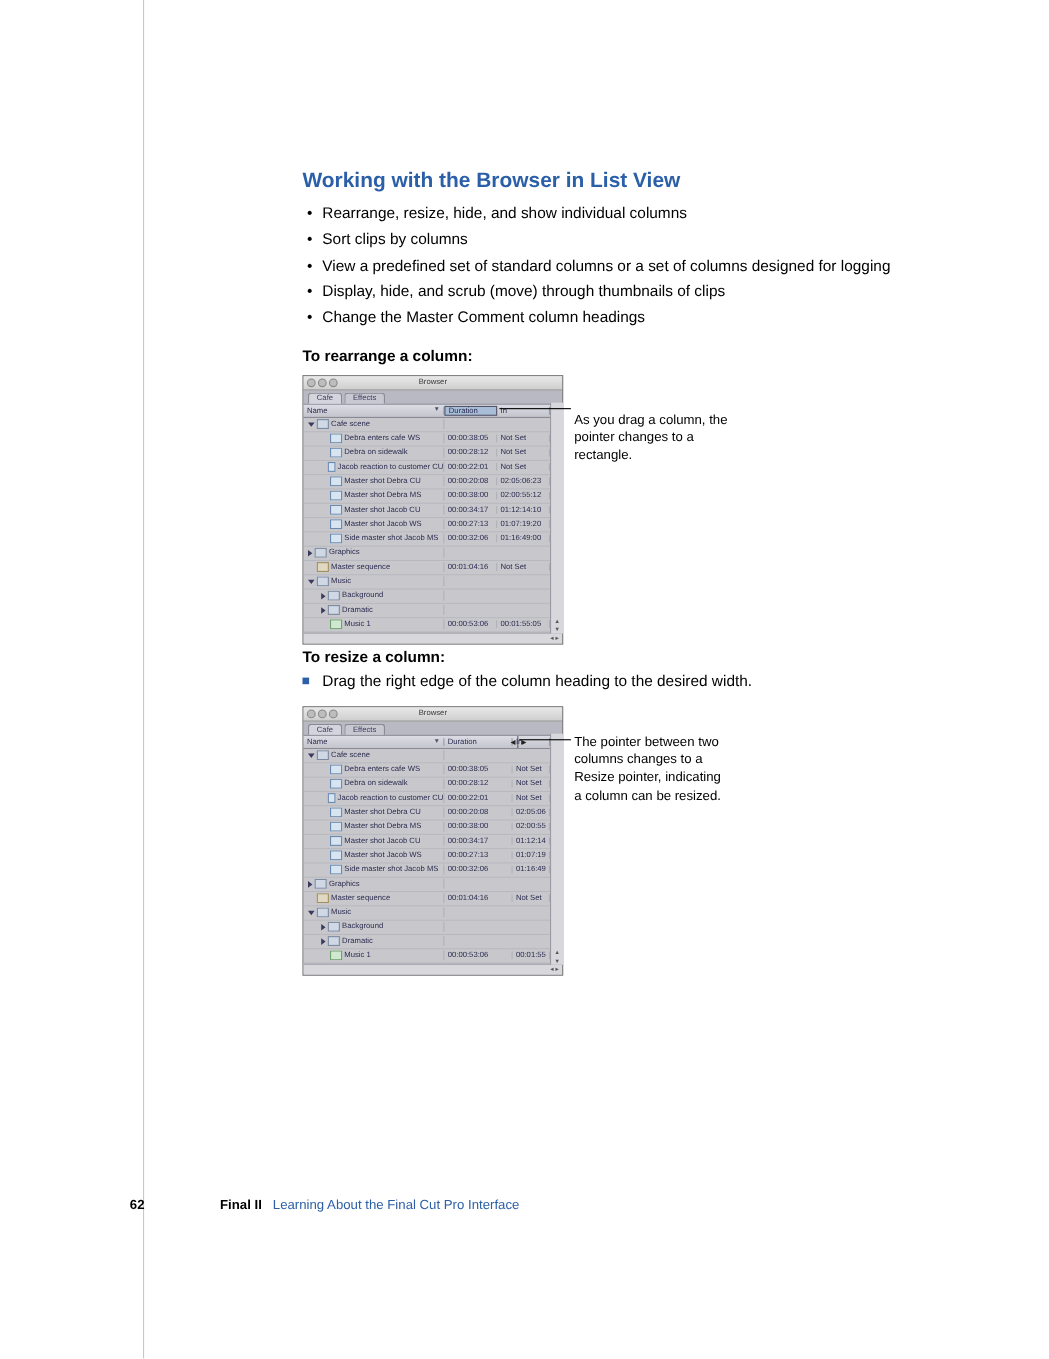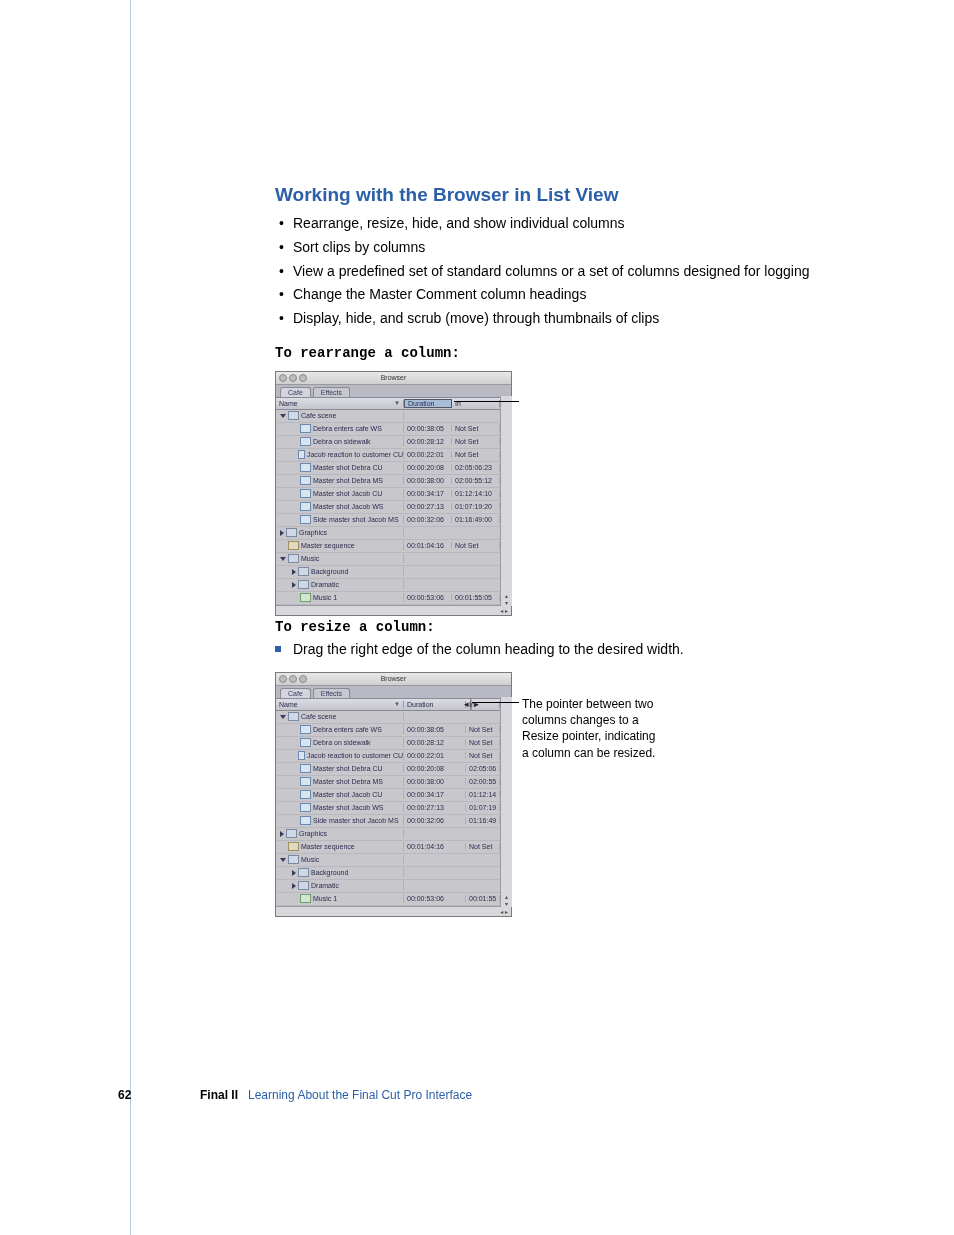--- a/index.html
+++ b/index.html
@@ -16,21 +16,21 @@
     position: absolute;
     left: 130px;
     top: 0;
     bottom: 0;
     width: 1px;
     background: #b8cce0;
   }
   .content {
     position: absolute;
     left: 275px;
-    top: 184px;
+    top: 154px;
     width: 590px;
   }
   h2.section-title {
     color: #2b5fa8;
     font-size: 19px;
     font-weight: 600;
     margin: 0 0 6px 0;
   }
   p.intro {
     font-size: 14px;
@@ -52,21 +52,20 @@
     content: "•";
     position: absolute;
     left: 4px;
     top: 0;
     font-size: 14px;
   }
   .subhead {
     font-weight: bold;
     font-size: 14px;
     margin: 10px 0 4px 0;
-    font-family: Liberation Mono, monospace;
   }
   .step {
     position: relative;
     padding-left: 18px;
     font-size: 14px;
     line-height: 1.5;
     margin-bottom: 12px;
   }
   .step::before {
     content: "";
@@ -267,22 +266,22 @@
 <div class="margin-line"></div>
 
 <div class="content">
 
   <h2 class="section-title">Working with the Browser in List View</h2>
 
   <ul class="bullets">
     <li>Rearrange, resize, hide, and show individual columns</li>
     <li>Sort clips by columns</li>
     <li>View a predefined set of standard columns or a set of columns designed for logging</li>
+    <li>Display, hide, and scrub (move) through thumbnails of clips</li>
     <li>Change the Master Comment column headings</li>
-    <li>Display, hide, and scrub (move) through thumbnails of clips</li>
   </ul>
 
   <div class="subhead">To rearrange a column:</div>
 
   <div class="figure-block" style="height:220px;">
     <div class="browser-window" style="position:relative;">
       <div class="titlebar">
         <div class="traffic">
             <span></span>
             <span></span>
@@ -436,20 +435,21 @@
               <span>Music 1</span>
             </div>
             <div class="rdur" style="width:48px">00:00:53:06</div>
             <div class="rin" style="width:48px">00:01:55:05</div>
           </div>
         </div>
       <div class="footer-scroll">◂ ▸</div>
       <div class="scroll-v">▴<br>▾</div>
     </div>
     <div class="leader" style="left:179px; top:30px; width:65px;"></div>
+    <div class="caption" style="left:247px; top:32px;">As you drag a column, the pointer changes to a rectangle.</div>
   </div>
 
   <div class="subhead">To resize a column:</div>
   <div class="step">Drag the right edge of the column heading to the desired width.</div>
 
   <div class="figure-block" style="height:220px;">
     <div class="browser-window" style="position:relative;">
       <div class="titlebar">
         <div class="traffic">
             <span></span>

